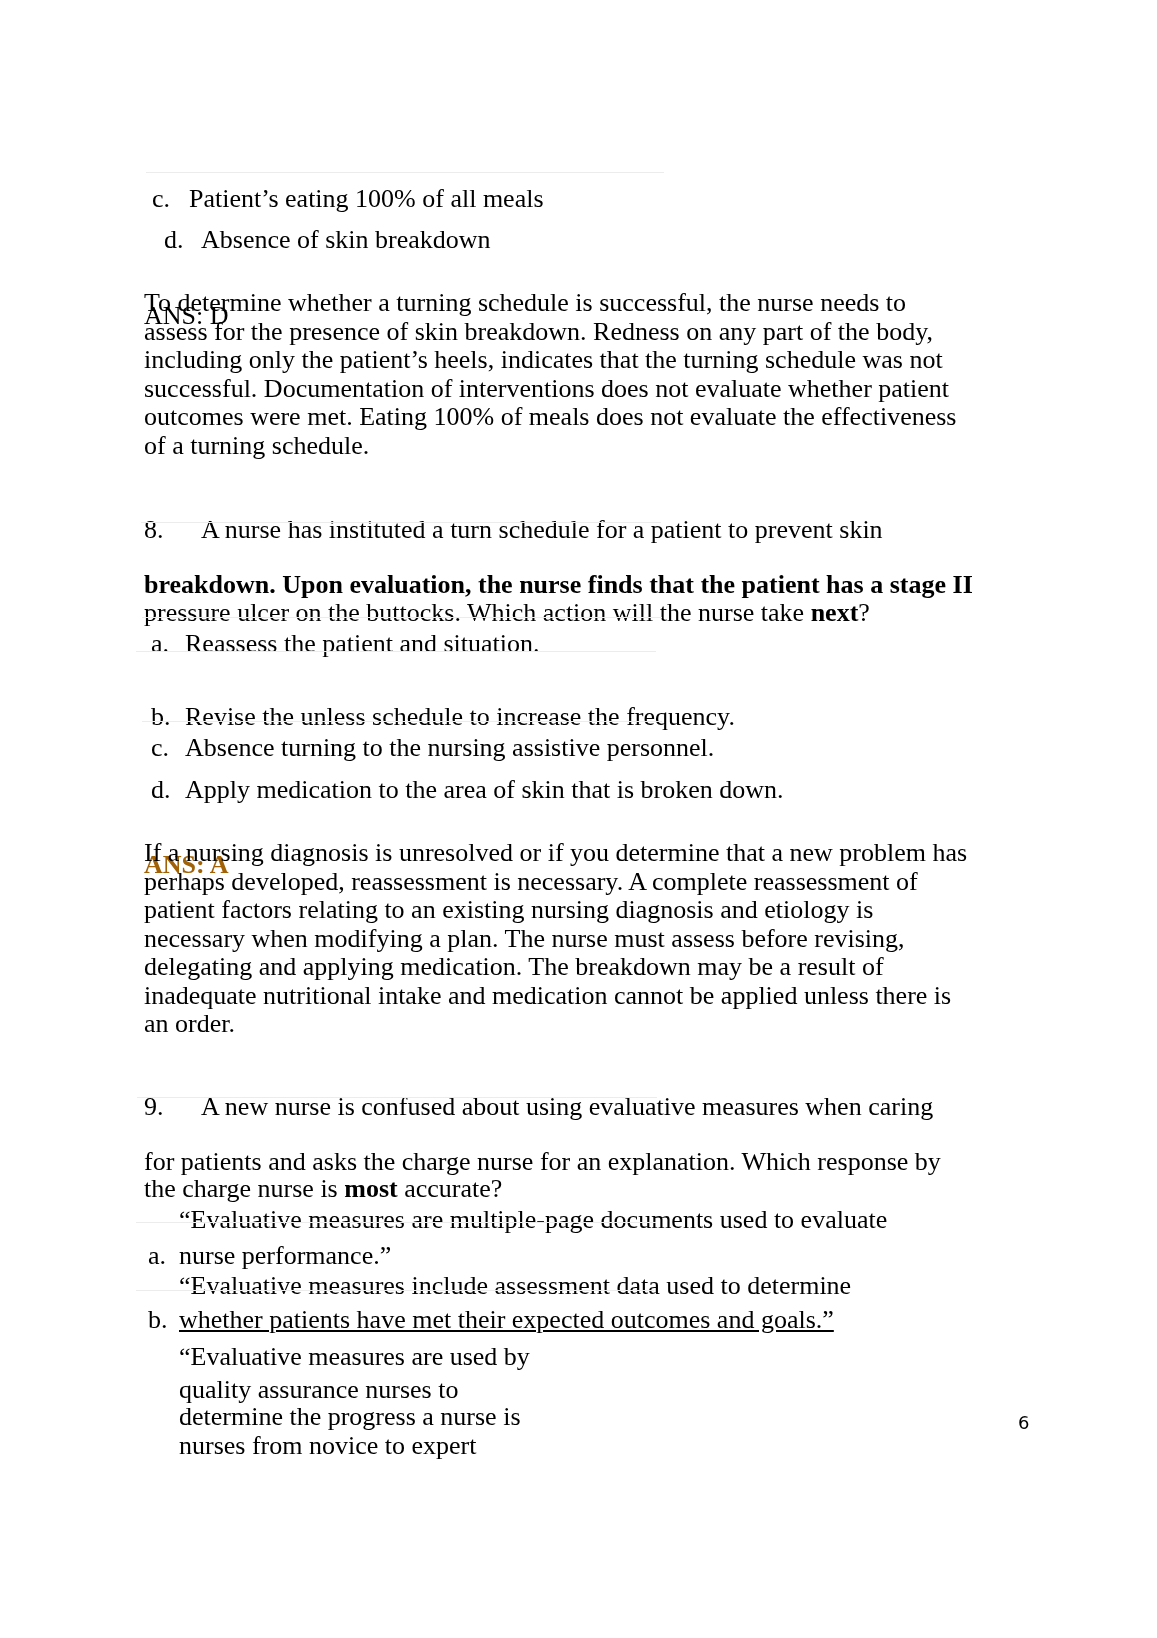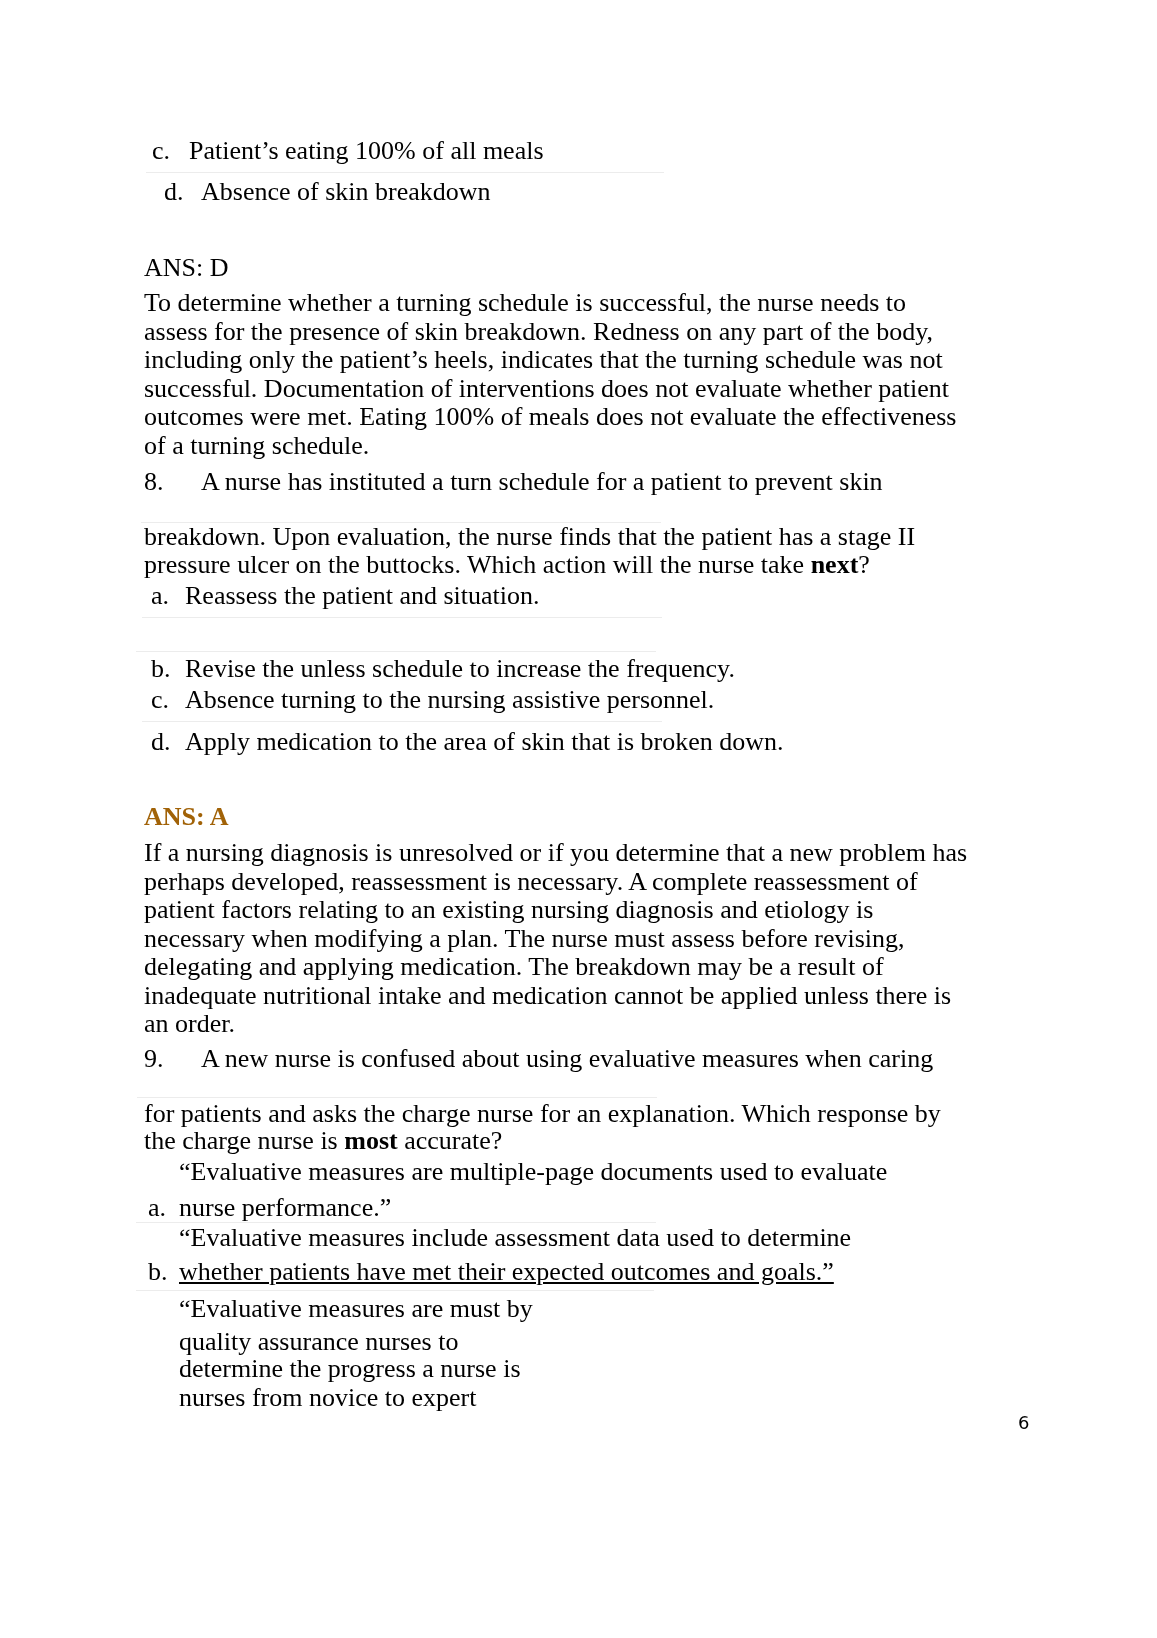--- a/index.html
+++ b/index.html
@@ -1,21 +1,21 @@
 <!DOCTYPE html>
 <html><head>
 <meta charset="utf-8">
 <style>
   html, body { margin: 0; padding: 0; background: #ffffff; }
   body {
     width: 1157px; height: 1638px; position: relative; overflow: hidden;
     font-family: "Liberation Serif", "DejaVu Serif", serif;
     color: #000; font-size: 26px;
   }
-  .abs { position: absolute; white-space: nowrap; line-height: 28px; }
+  .abs { position: absolute; white-space: nowrap; line-height: 28px; margin-top: 48px; }
   .rule { position: absolute; height: 1px; background: #ececec; }
   .para { position: absolute; left: 151px; width: 860px; line-height: 28.5px; white-space: normal; }
   .red { color: #ff0000; }
   .lbl { display: inline-block; width: 37px; }
   .page-num { position: absolute; left: 1018px; top: 1412px; font-family: "DejaVu Sans", sans-serif; font-size: 18px; color: #000; }
 </style>
 </head>
 <body>
 
 <div class="abs" style="left:152px; top:137px;">
@@ -25,21 +25,21 @@
 <div class="abs" style="left:164px; top:178px;">
   <span class="lbl">d.</span><span>Absence of skin breakdown</span>
 </div>
 
 <div class="abs" style="left:144px; top:254px;">ANS: D</div>
 <div class="para" style="left:144px; top:289px; width:830px;">To determine whether a turning schedule is successful, the nurse needs to assess for the presence of skin breakdown. Redness on any part of the body, including only the patient’s heels, indicates that the turning schedule was not successful. Documentation of interventions does not evaluate whether patient outcomes were met. Eating 100% of meals does not evaluate the effectiveness of a turning schedule.</div>
 
 <div class="abs" style="left:144px; top:468px;">8.</div>
 <div class="abs" style="left:201px; top:468px;">A nurse has instituted a turn schedule for a patient to prevent skin</div>
 <div class="rule" style="left:141px; top:522px; width:520px;"></div>
-<div class="abs" style="left:144px; top:523px;">breakdown. Upon evaluation, the nurse finds that the patient has a stage II</div>
+<div class="abs" style="left:144px; top:523px;font-weight:bold;">breakdown. Upon evaluation, the nurse finds that the patient has a stage II</div>
 <div class="abs" style="left:144px; top:551px;">
   <span>pressure ulcer on the buttocks. Which action will the nurse take </span><b>next</b><span>?</span>
 </div>
 <div class="abs" style="left:151px; top:582px;">
   <span class="lbl" style="width:34px">a.</span><span>Reassess the patient and situation.</span>
 </div>
 <div class="rule" style="left:142px; top:617px; width:520px;"></div>
 <div class="rule" style="left:136px; top:651px; width:520px;"></div>
 <div class="abs" style="left:151px; top:655px;">
   <span class="lbl" style="width:34px">b.</span><span>Revise the unless schedule to increase the frequency.</span>
@@ -66,18 +66,18 @@
 <div class="abs" style="left:179px; top:1158px;">“Evaluative measures are multiple-page documents used to evaluate</div>
 <div class="abs" style="left:148px; top:1194px;">a.</div>
 <div class="abs" style="left:179px; top:1194px;">nurse performance.”</div>
 <div class="rule" style="left:136px; top:1222px; width:520px;"></div>
 
 <div class="abs" style="left:179px; top:1224px;">“Evaluative measures include assessment data used to determine</div>
 <div class="abs" style="left:148px; top:1258px;">b.</div>
 <div class="abs" style="left:179px; top:1258px;text-decoration:underline;">whether patients have met their expected outcomes and goals.”</div>
 <div class="rule" style="left:136px; top:1290px; width:518px;"></div>
 
-<div class="abs" style="left:179px; top:1295px;">“Evaluative measures are must by</div>
+<div class="abs" style="left:179px; top:1295px;">“Evaluative measures are used by</div>
 <div class="abs" style="left:179px; top:1328px;">quality assurance nurses to</div>
 <div class="abs" style="left:179px; top:1355px;">determine the progress a nurse is</div>
 <div class="abs" style="left:179px; top:1384px;">nurses from novice to expert</div>
 
 <div class="page-num">6</div>
 
 </body></html>

